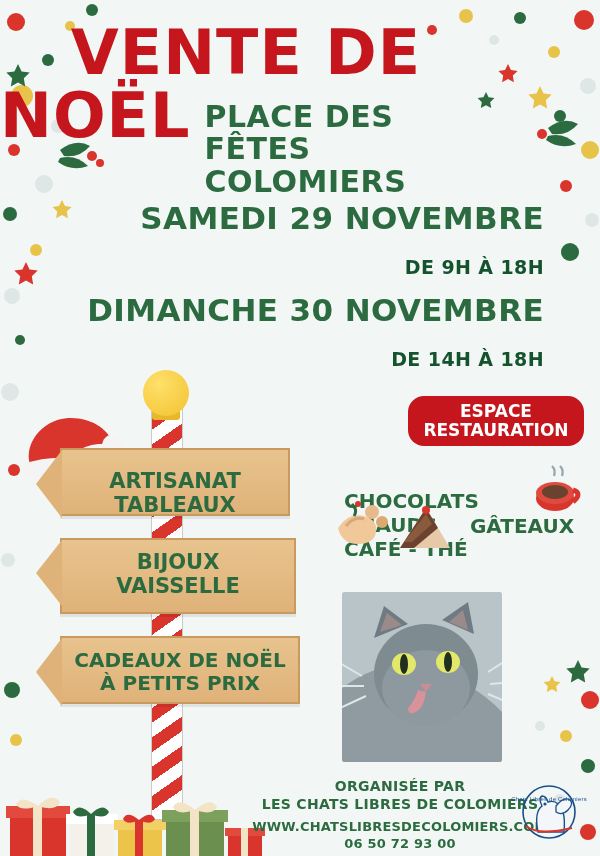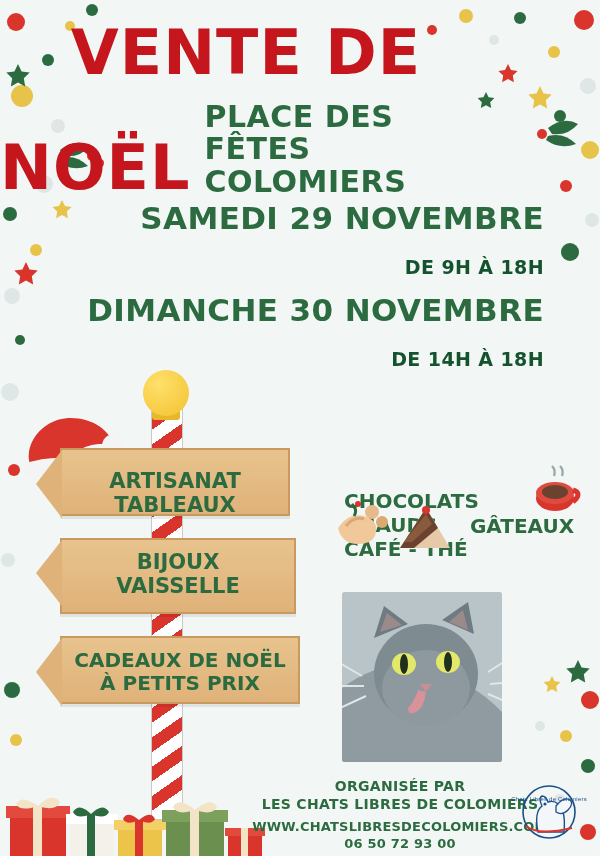--- a/index.html
+++ b/index.html
@@ -14,21 +14,21 @@
 
   
   .confetti{position:absolute;top:0;left:0;width:600px;height:856px;pointer-events:none;}
 
   
   .title-block{position:absolute;left:0;top:24px;width:492px;text-align:center;}
   .t1{
     font-size:62px;line-height:0.95;font-weight:bold;color:#c4161c;
     letter-spacing:1px;font-family:"DejaVu Sans", sans-serif;
   }
-  .row2{display:flex;align-items:flex-end;justify-content:center;margin-top:4px;}
+  .row2{display:flex;align-items:flex-start;justify-content:center;margin-top:4px;}
   .t2{
     font-size:62px;line-height:0.95;font-weight:bold;color:#c4161c;
     letter-spacing:1px;font-family:"DejaVu Sans", sans-serif;
   }
   .place{
     margin-left:14px;margin-top:14px;text-align:left;color:#2c6b3f;font-weight:bold;
     font-size:30px;line-height:1.08;letter-spacing:0.5px;font-family:"DejaVu Sans", sans-serif;
   }
 
   .dates{position:absolute;left:0;top:200px;width:544px;text-align:right;}
@@ -210,20 +210,24 @@
   </div>
   <div class="sign sign2">
     <span class="lbl">BIJOUX</span>
     <span class="lbl">VAISSELLE</span>
   </div>
   <div class="sign sign3">
     <span class="lbl">CADEAUX DE NOËL</span>
     <span class="lbl">À  PETITS PRIX</span>
   </div>
 
+  <div class="resto-badge">
+    <span class="resto-l1">ESPACE</span>
+    <span class="resto-l2">RESTAURATION</span>
+  </div>
   <div class="choc">
     <div>CHOCOLATS CHAUDS</div>
     <div>CAFÉ - THÉ</div>
   </div>
   <div class="patis">
     <div>GÂTEAUX</div>
   </div>
 
   <svg style="position:absolute;left:528px;top:460px;width:56px;height:56px;" viewBox="0 0 56 56">
     <path d="M26,16 q2,-6 -2,-10" stroke="#9aa7ab" stroke-width="2.4" fill="none"></path>

